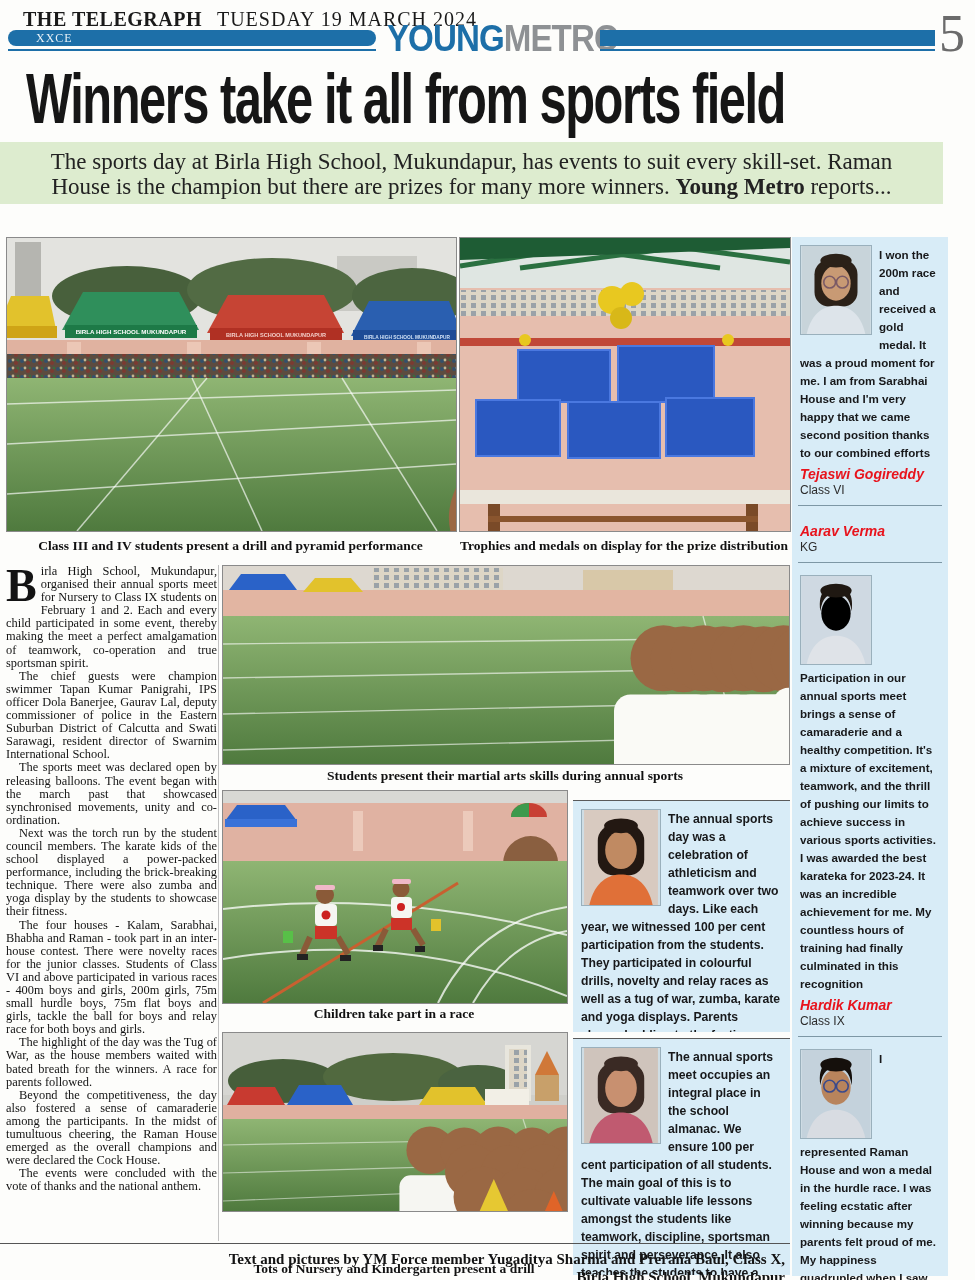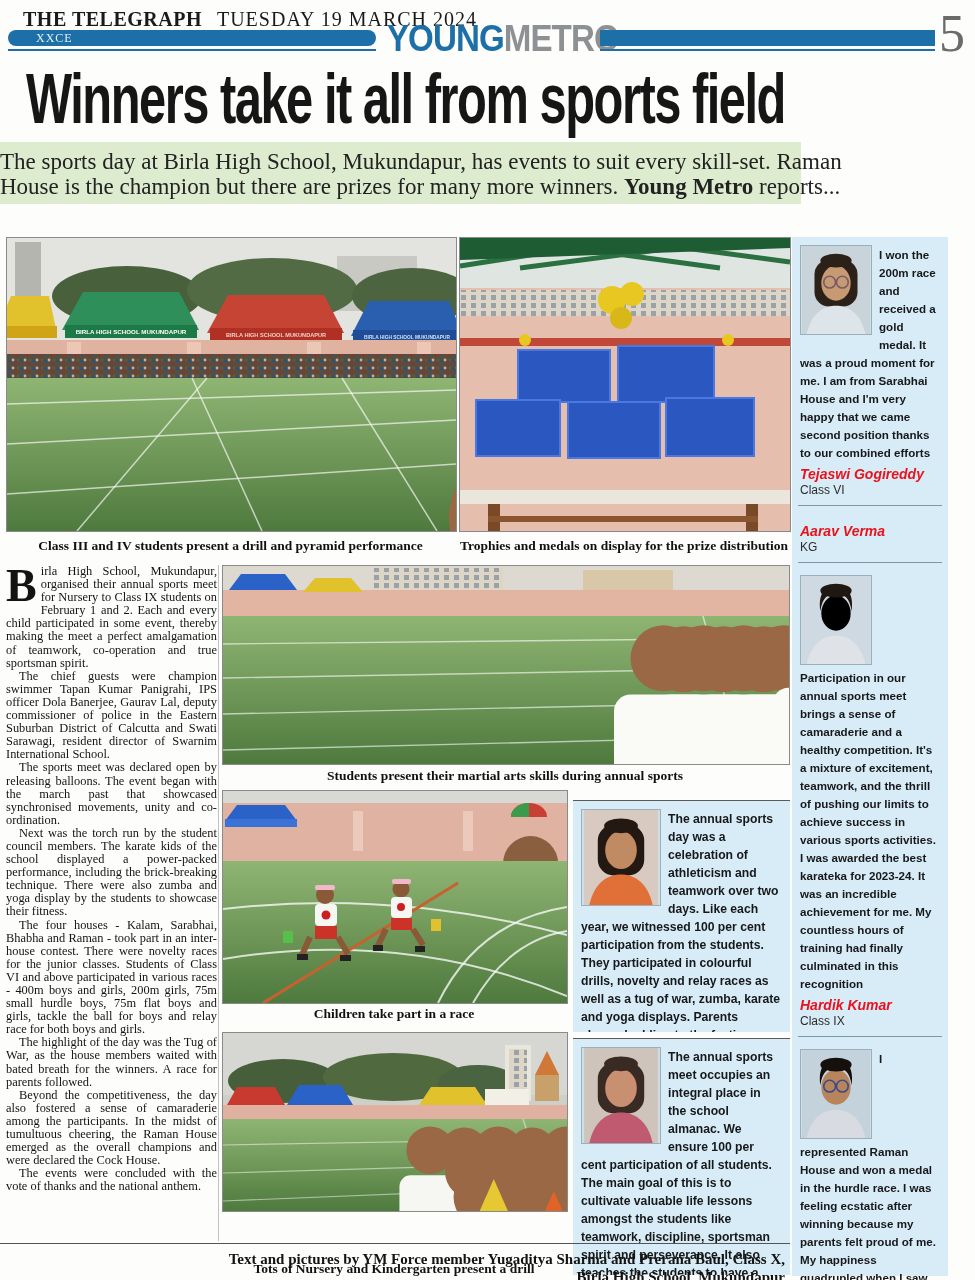--- a/index.html
+++ b/index.html
@@ -15,22 +15,22 @@
   .bandL-under{position:absolute;left:8px;top:49px;width:368px;height:2px;background:#1d6fa8;}
   .bandR{position:absolute;left:600px;top:30px;width:335px;height:16px;background:#1d6fa8;}
   .bandR-under{position:absolute;left:600px;top:49px;width:335px;height:2px;background:#1d6fa8;}
   .section-logo{position:absolute;left:378px;top:18px;width:222px;text-align:center;font-weight:bold;font-size:36px;letter-spacing:-1px;transform:scaleX(.92);transform-origin:center;white-space:nowrap;}
   .section-logo .yg{color:#1d6fa8;}
   .section-logo .mt{color:#8e9194;}
   .pageno{position:absolute;right:10px;top:8px;font-family:"Liberation Serif",serif;font-size:52px;color:#6b6b6b;line-height:1;}
 
   
   .headline{position:absolute;left:26px;top:58px;width:1250px;font-size:66px;font-weight:bold;letter-spacing:-2px;color:#161616;transform:scale(.74,1.06);transform-origin:left top;white-space:nowrap;}
-  .standfirst{position:absolute;left:0;top:142px;width:801px;height:62px;background:#ddeccf;
-              font-family:"Liberation Serif",serif;font-size:23px;color:#222;text-align:left;}
+  .standfirst{position:absolute;left:0;top:142px;width:943px;height:62px;background:#ddeccf;
+              font-family:"Liberation Serif",serif;font-size:23px;color:#222;text-align:center;}
   .standfirst .inner{padding-top:7px;line-height:25px;width:880px;margin:0 auto;}
   .standfirst b{font-weight:bold;}
 
   
   .photo{position:absolute;border:1px solid #8a8a8a;overflow:hidden;background:#cfcfca;}
   .photo svg{display:block;}
   #ph1{left:6px;top:237px;width:449px;height:293px;}
   #ph2{left:459px;top:237px;width:330px;height:293px;}
   #ph3{left:222px;top:565px;width:566px;height:198px;}
   #ph4{left:222px;top:790px;width:344px;height:212px;}

